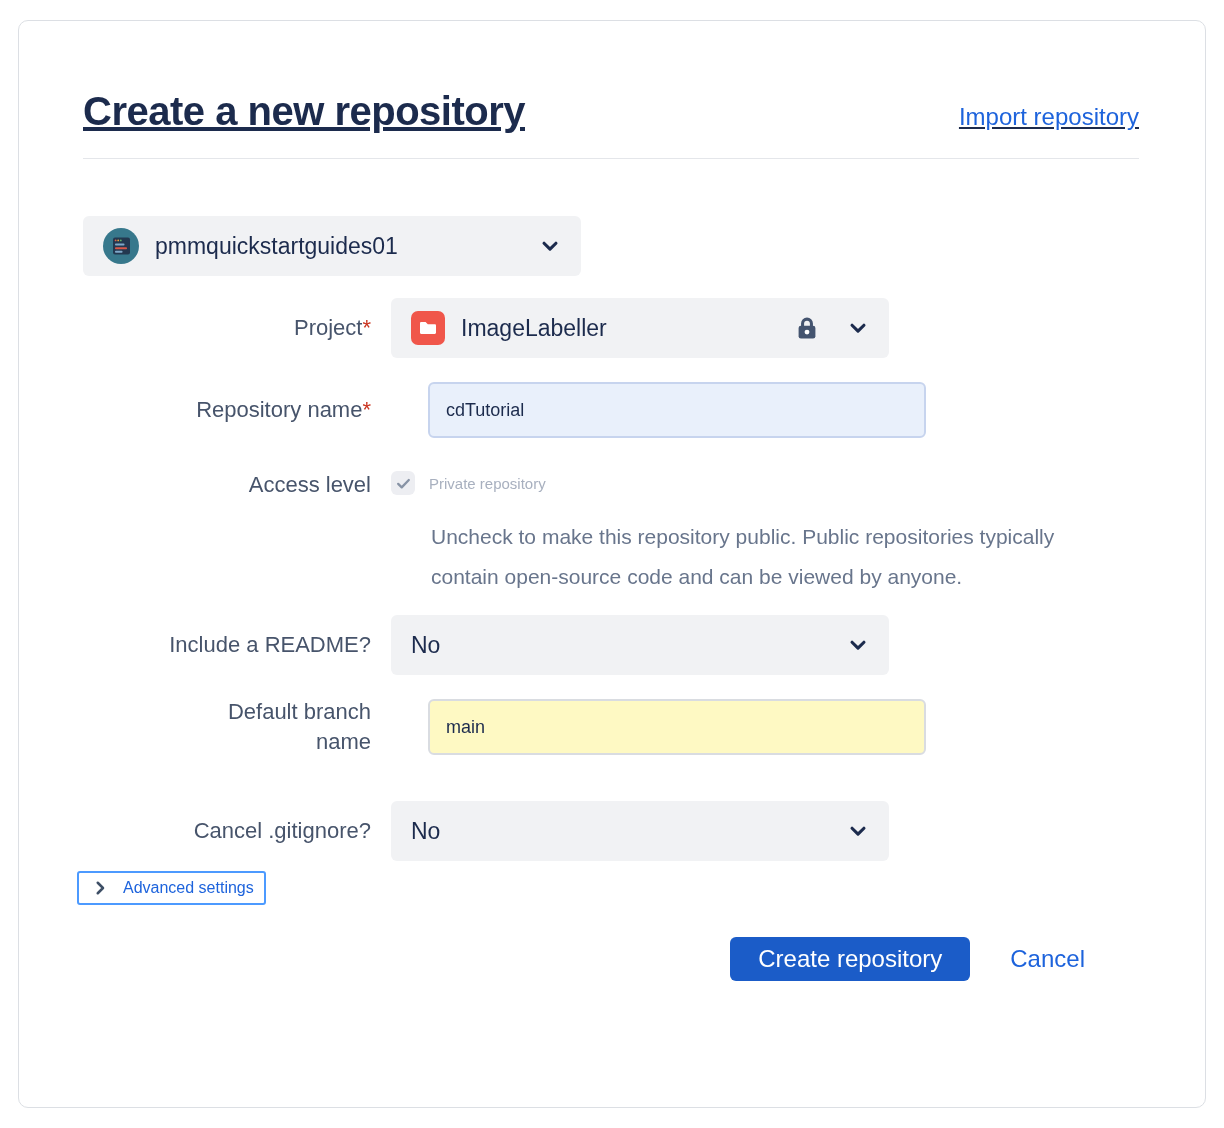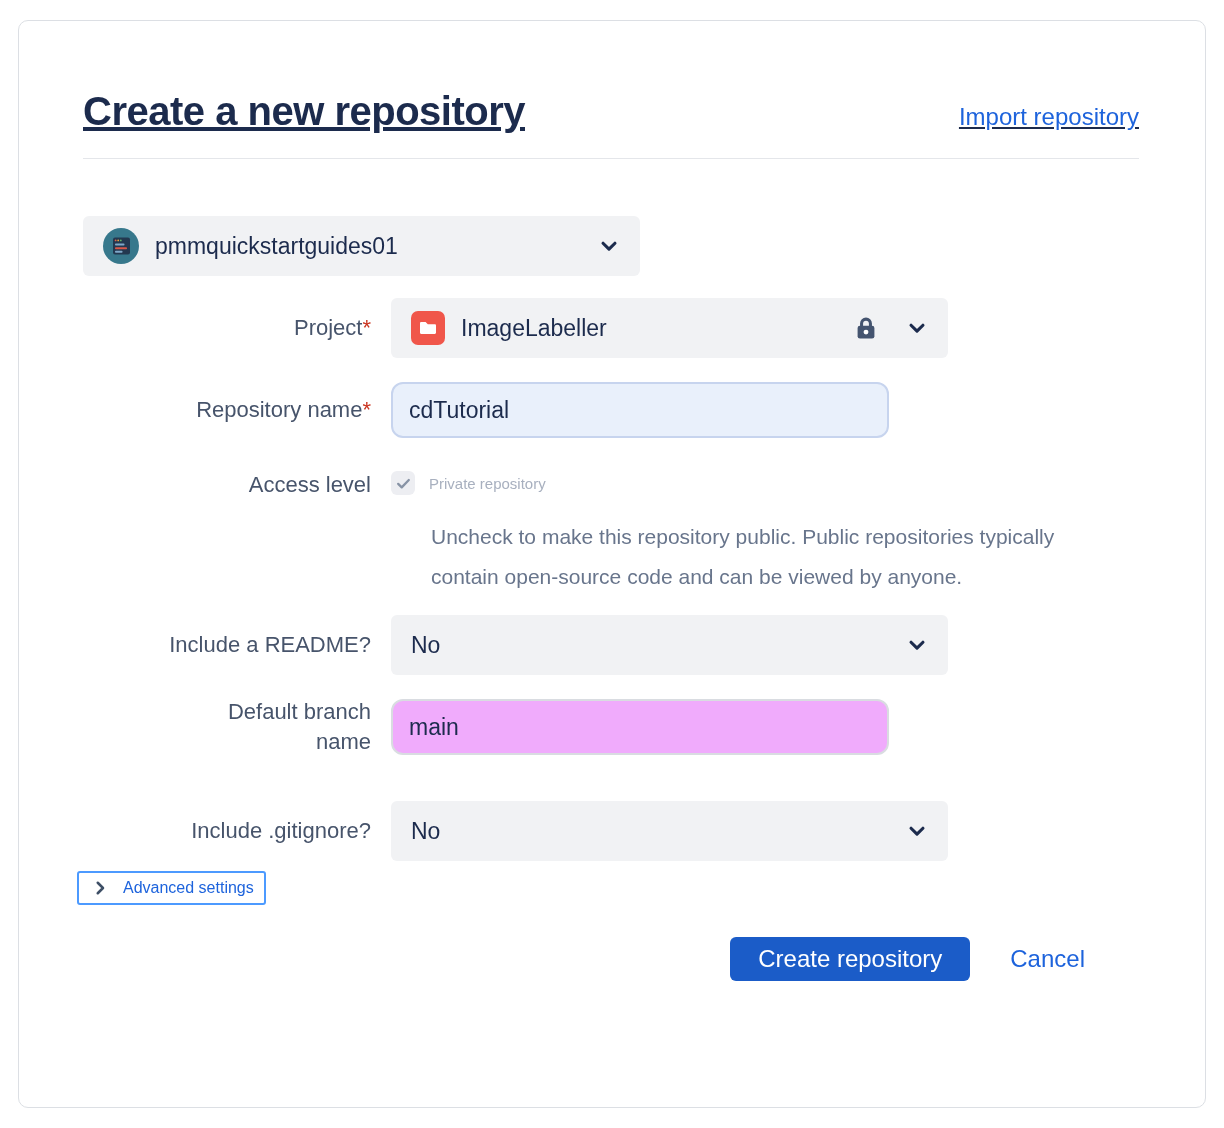--- a/index.html
+++ b/index.html
@@ -59,54 +59,55 @@
     line-height: 30px;
   }
   .row-label .narrow {
     display: inline-block;
     max-width: 180px;
     text-align: right;
   }
   .required-mark { color: #CA3521; font-size: 22px; }
   .row-field { flex: 1; }
   .select-box {
-    width: 557px;
+    width: 498px;
     height: 60px;
     background: #F1F2F4;
     border-radius: 6px;
     display: flex;
     align-items: center;
     padding: 0 20px;
     cursor: pointer;
   }
   .select-value {
     font-size: 23px;
     color: #1C2B4D;
   }
   .chevron { margin-left: auto; flex: none; display: flex; }
   .ws-avatar { width: 36px; height: 36px; flex: none; margin-right: 16px; }
   .proj-avatar { width: 34px; height: 34px; flex: none; margin-right: 16px; }
   .lock { width: 28px; height: 28px; flex: none; margin-right: 26px; margin-left: auto; display: flex; }
   .lock + .chevron { margin-left: 0; }
   .text-input {
     width: 498px;
     height: 56px;
-    border-radius: 12px;
-    font-size: 23px;
+    border-radius: 6px;
+    font-size: 18px;
     font-family: "Liberation Sans", sans-serif;
     color: #1C2B4D;
     padding: 0 16px;
     outline: none;
+    margin-left: 37px;
   }
   .text-input.focused {
     background: #E9F0FB;
     border: 2px solid #C7D4EE;
   }
   .text-input.plain {
-    background: #f0abfc;
+    background: #fef9c3;
     border: 2px solid #D9DCE1;
   }
   .checkbox-line {
     display: flex;
     align-items: center;
     margin-top: 5px;
   }
   .checkbox {
     width: 24px; height: 24px;
     border-radius: 6px;
@@ -283,21 +284,21 @@
       <div class="row-label">
         <span class="narrow">Default branch name</span>
       </div>
       <div class="row-field">
         <input class="text-input plain" type="text" value="main" style="">
       </div>
     </div>
 
     
     <div class="form-row" style="margin-bottom:0">
-      <div class="row-label">Include .gitignore?</div>
+      <div class="row-label">Cancel .gitignore?</div>
       <div class="row-field">
         <div class="select-box">
           <span class="select-value">No</span>
           <span class="chevron">
             <svg width="22" height="22" viewBox="0 0 24 24">
                 <path d="M5.5 9l6.5 6.5L18.5 9" fill="none" stroke="#1C2B4D" stroke-width="3.4" stroke-linecap="round" stroke-linejoin="round"></path>
               </svg>
           </span>
         </div>
       </div>

